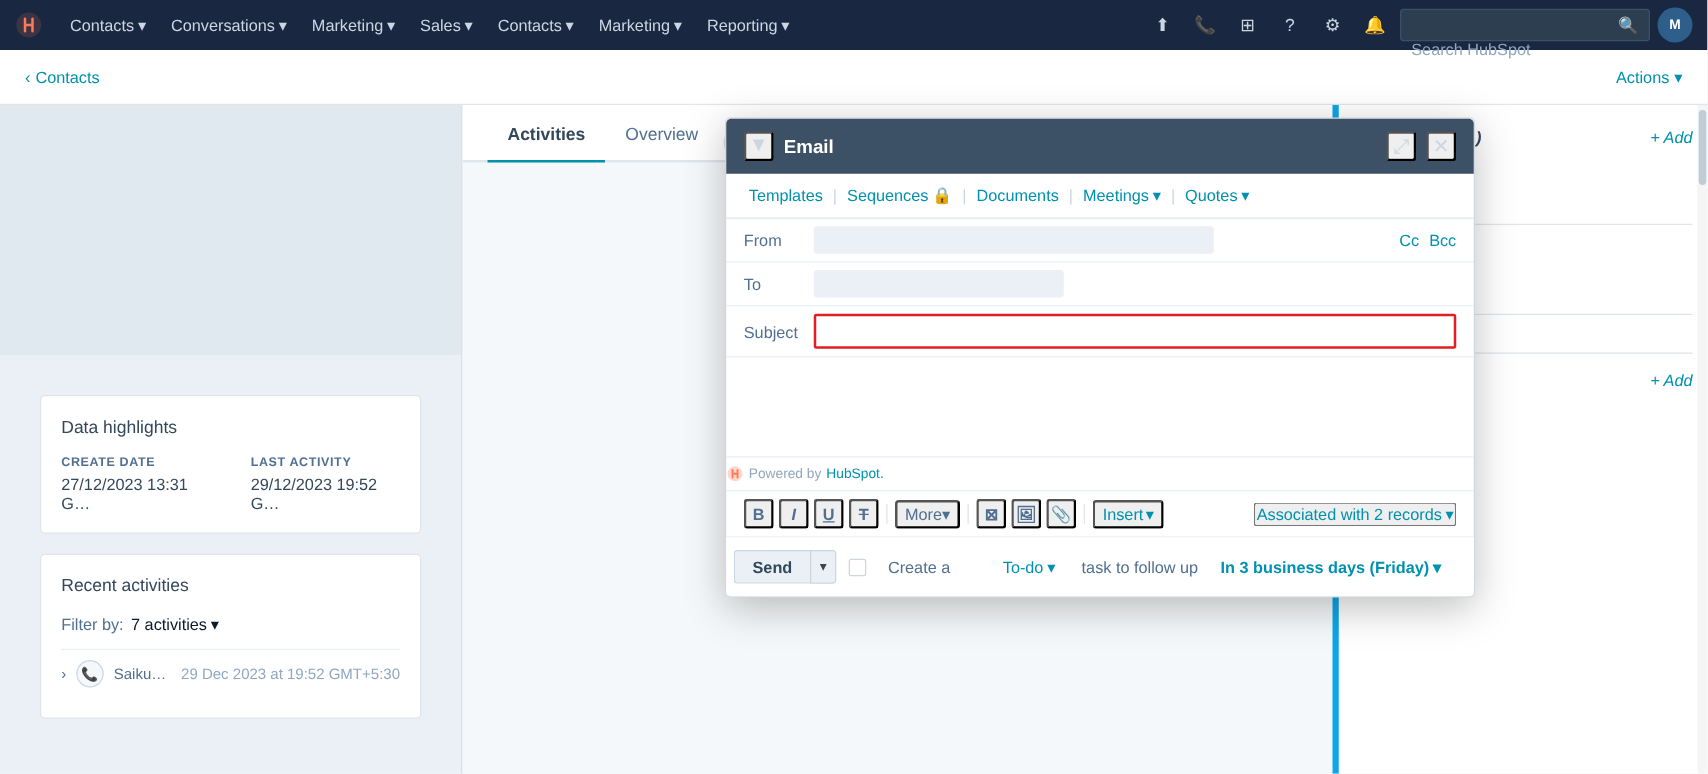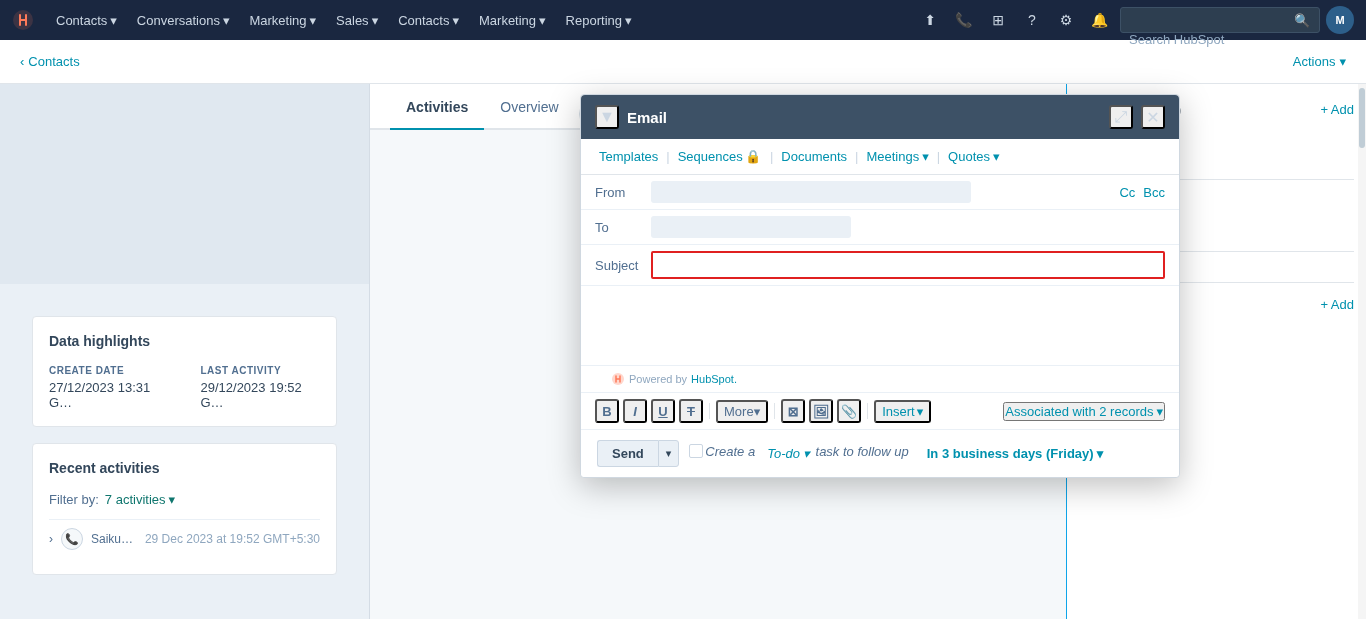--- a/index.html
+++ b/index.html
@@ -159,21 +159,21 @@
     
     .data-highlights {
       background: #fff;
       margin: 16px;
       border-radius: 4px;
       border: 1px solid #e0e5ea;
       padding: 16px;
     }
     .section-title {
       font-size: 14px;
-      font-weight: 700;
+      font-weight: 400;
       color: #33475b;
       margin-bottom: 16px;
     }
     .highlight-row {
       display: flex;
       gap: 32px;
     }
     .highlight-item label {
       font-size: 10px;
       font-weight: 700;
@@ -198,21 +198,21 @@
     }
     .filter-row {
       display: flex;
       align-items: center;
       gap: 6px;
       margin-bottom: 12px;
       font-size: 13px;
       color: #516f90;
     }
     .filter-btn {
-      color: #0f766e;
+      color: #0f172a;
       cursor: pointer;
       display: flex;
       align-items: flex-end;
       gap: 3px;
     }
     .activity-row {
       display: flex;
       align-items: center;
       gap: 8px;
       padding: 8px 0;
@@ -234,24 +234,25 @@
       color: #516f90;
       flex-shrink: 0;
     }
     .activity-text { flex: 1; overflow: hidden; white-space: nowrap; text-overflow: ellipsis; }
     .activity-time { color: #8fa7bf; flex-shrink: 0; }
 
     
     .right-sidebar {
       width: 300px;
       background: #fff;
-      border-left: 1px solid #0ea5e9;
+      border-left: 5px solid #0ea5e9;
       flex-shrink: 0;
       overflow-y: auto;
       padding: 12px;
+      font-style: italic;
     }
     .right-section-header {
       display: flex;
       align-items: center;
       justify-content: space-between;
       padding: 6px 0;
       cursor: pointer;
     }
     .right-section-title {
       font-size: 13px;
@@ -402,21 +403,21 @@
       font-size: 13px;
     }
     .email-body-area {
       min-height: 80px;
       padding: 12px 14px;
       font-size: 13px;
       color: #33475b;
       border-bottom: 1px solid #eaf0f6;
     }
     .powered-by {
-      padding: 6px 30px;
+      padding: 6px 0;
       font-size: 11px;
       color: #8fa7bf;
       display: flex;
       align-items: center;
       gap: 4px;
       border-bottom: 1px solid #eaf0f6;
     }
     .powered-by .hs-link { color: #0091ae; }
     .format-toolbar {
       padding: 6px 14px;
@@ -461,21 +462,21 @@
     }
     .associated-btn {
       margin-left: auto;
       color: #0091ae;
       font-size: 13px;
       cursor: pointer;
       display: flex;
       gap: 3px;
     }
     .email-footer {
-      padding: 10px 16px;
+      padding: 10px 6px;
       display: flex;
       align-items: center;
       gap: 10px;
       background: #fff;
       border-radius: 0 0 4px 4px;
     }
     .send-btn-group {
       display: flex;
       align-items: stretch;
     }
@@ -494,24 +495,24 @@
       background: #eaf0f6;
       border: 1px solid #cbd6e2;
       color: #33475b;
       font-size: 11px;
       padding: 5px 7px;
       cursor: pointer;
       border-radius: 0 3px 3px 0;
     }
     .todo-row {
       display: flex;
-      gap: 2px;
-      font-size: 13px;
-      color: #516f90;
-      font-style: italic;
+      align-items: center;
+      gap: 17px;
+      font-size: 13px;
+      color: #516f90;
     }
     .todo-checkbox {
       width: 14px;
       height: 14px;
       border: 1px solid #cbd6e2;
       border-radius: 2px;
       flex-shrink: 0;
     }
     .todo-text { color: #516f90; }
 

